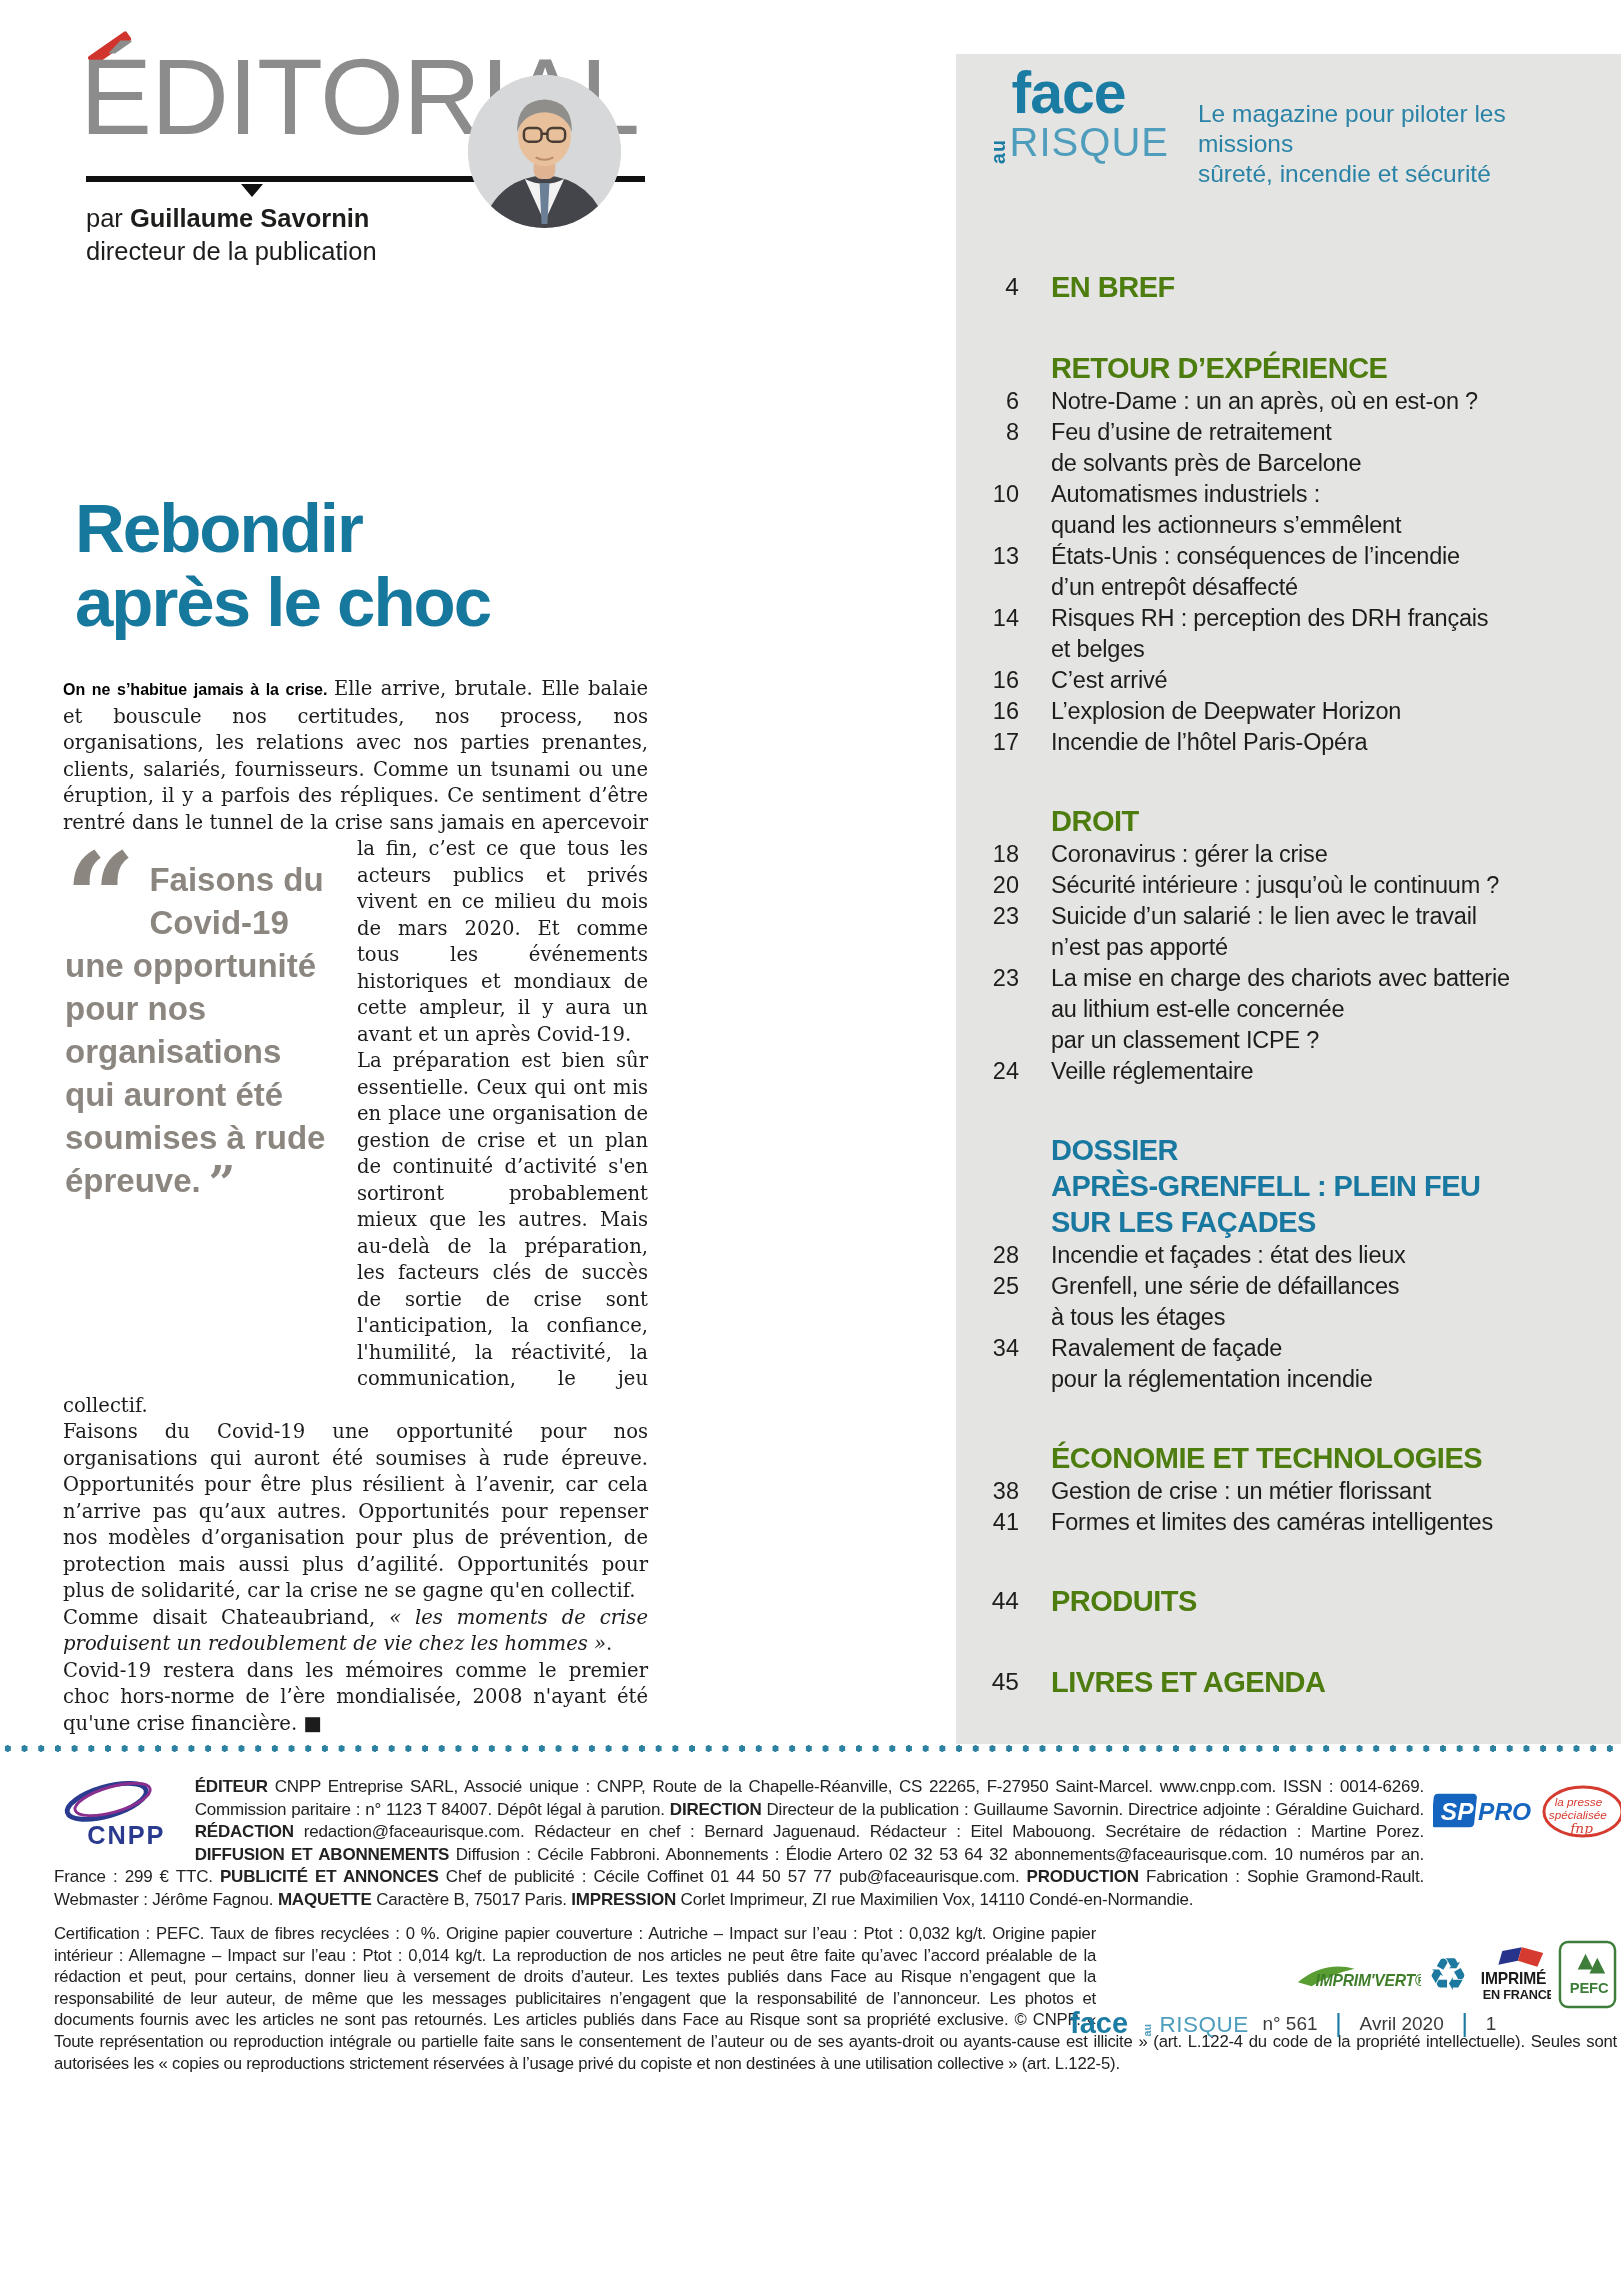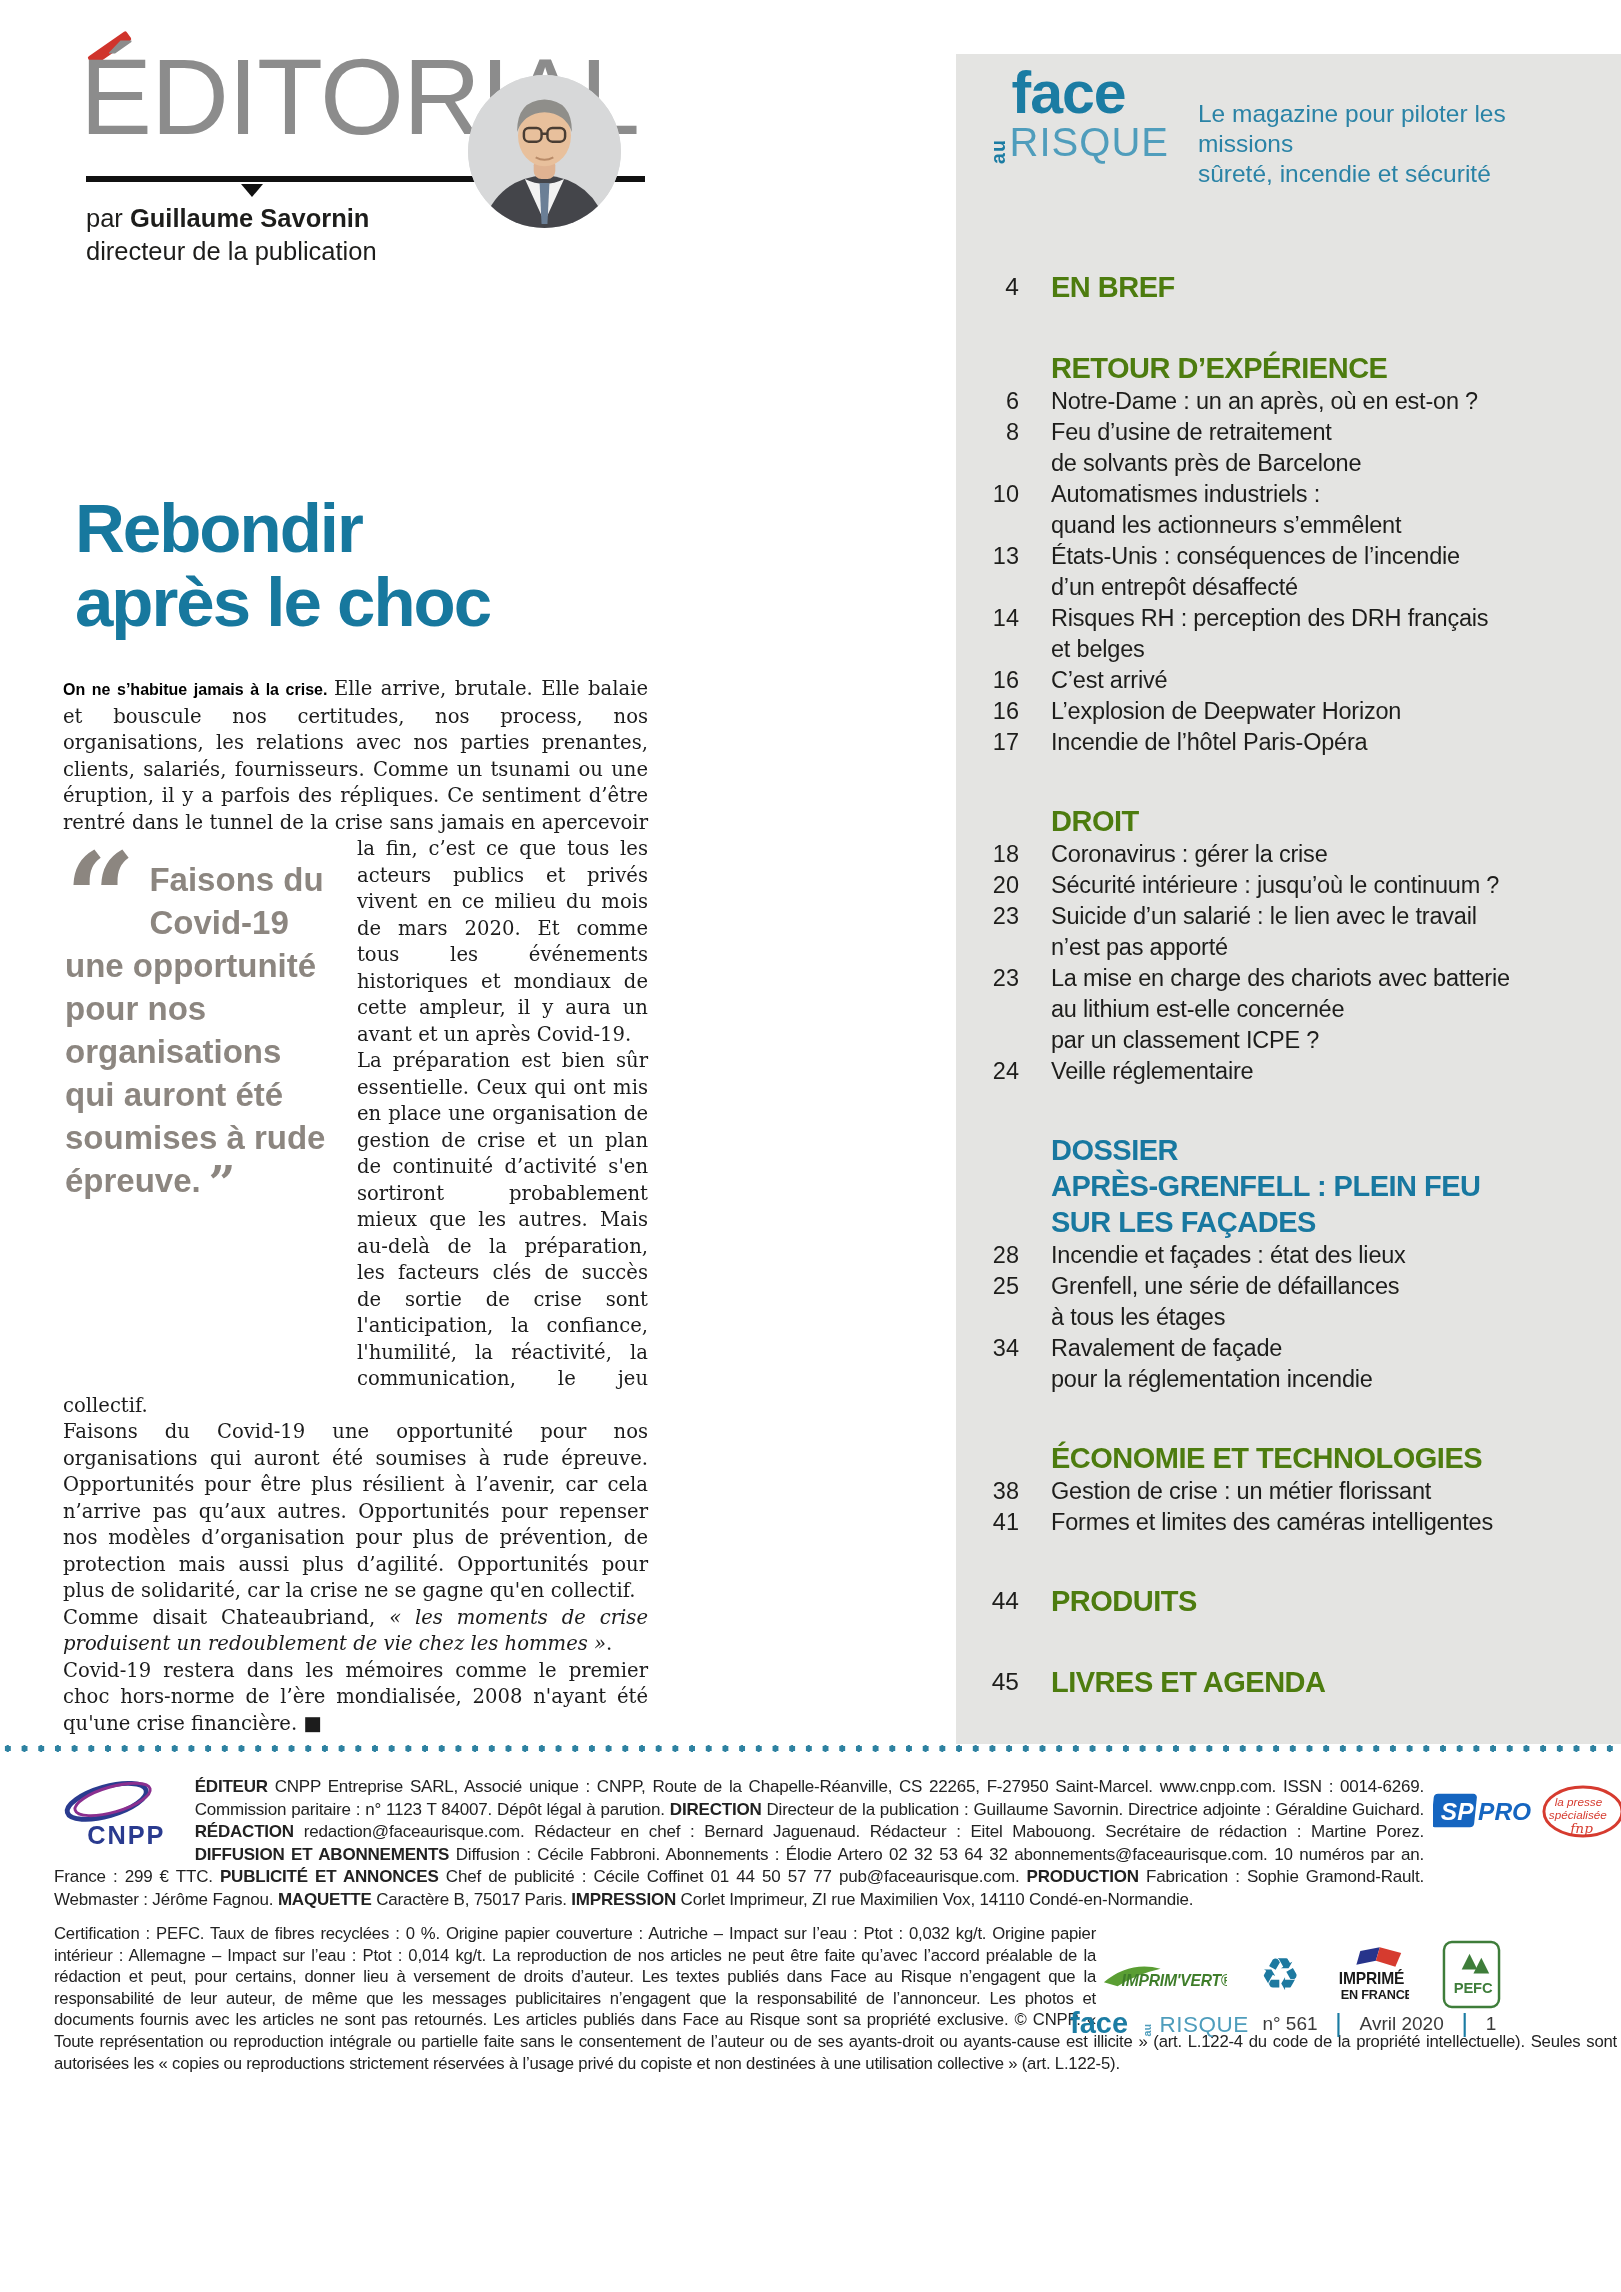--- a/index.html
+++ b/index.html
@@ -71,22 +71,22 @@
     color:#8c8680;vertical-align:-7.8px;padding-left:7.8px;}
 
   
   .imprint{position:absolute;left:54px;top:1776px;width:1370px;
     font-size:17px;line-height:22.5px;color:#222;text-align:justify;letter-spacing:-0.2px;}
   .imprint b{font-weight:800;}
   .cnpp-logo{float:left;width:125px;height:76px;margin:2px 15.7px 2px 0;}
   .press-logos{position:absolute;left:1433px;top:1784px;display:flex;gap:9.8px;align-items:center;}
   .certification{position:absolute;left:54px;top:1923px;width:1563px;
     font-size:16.7px;line-height:21.6px;color:#222;text-align:justify;letter-spacing:-0.2px;}
-  .eco-logos{float:right;width:521px;box-sizing:border-box;display:flex;gap:33px;
-    align-items:center;padding-left:3.9px;min-height:102px;}
+  .eco-logos{float:right;width:521px;box-sizing:border-box;display:flex;gap:7px;
+    align-items:center;padding-left:3.9px;min-height:102px;justify-content:flex-end;}
 
   
   .footer{position:absolute;left:1070px;top:2009px;display:flex;align-items:flex-end;gap:13.7px;}
   .footer .f-face{font-size:29px;font-weight:800;color:#1b7ca3;line-height:29px;}
   .footer .f-au{writing-mode:vertical-rl;transform:rotate(180deg);font-size:10.8px;font-weight:700;
     color:#4f9dbc;line-height:11.8px;margin:0 -7.8px 1px 0;}
   .footer .f-risque{font-size:22.5px;color:#4f9dbc;letter-spacing:0.5px;line-height:27.4px;}
   .footer .f-text{font-size:19px;color:#3a3a3a;line-height:29px;}
   .footer .f-sep{font-size:26.5px;color:#1b7ca3;line-height:29px;padding:0 3.9px;}
 </style>

